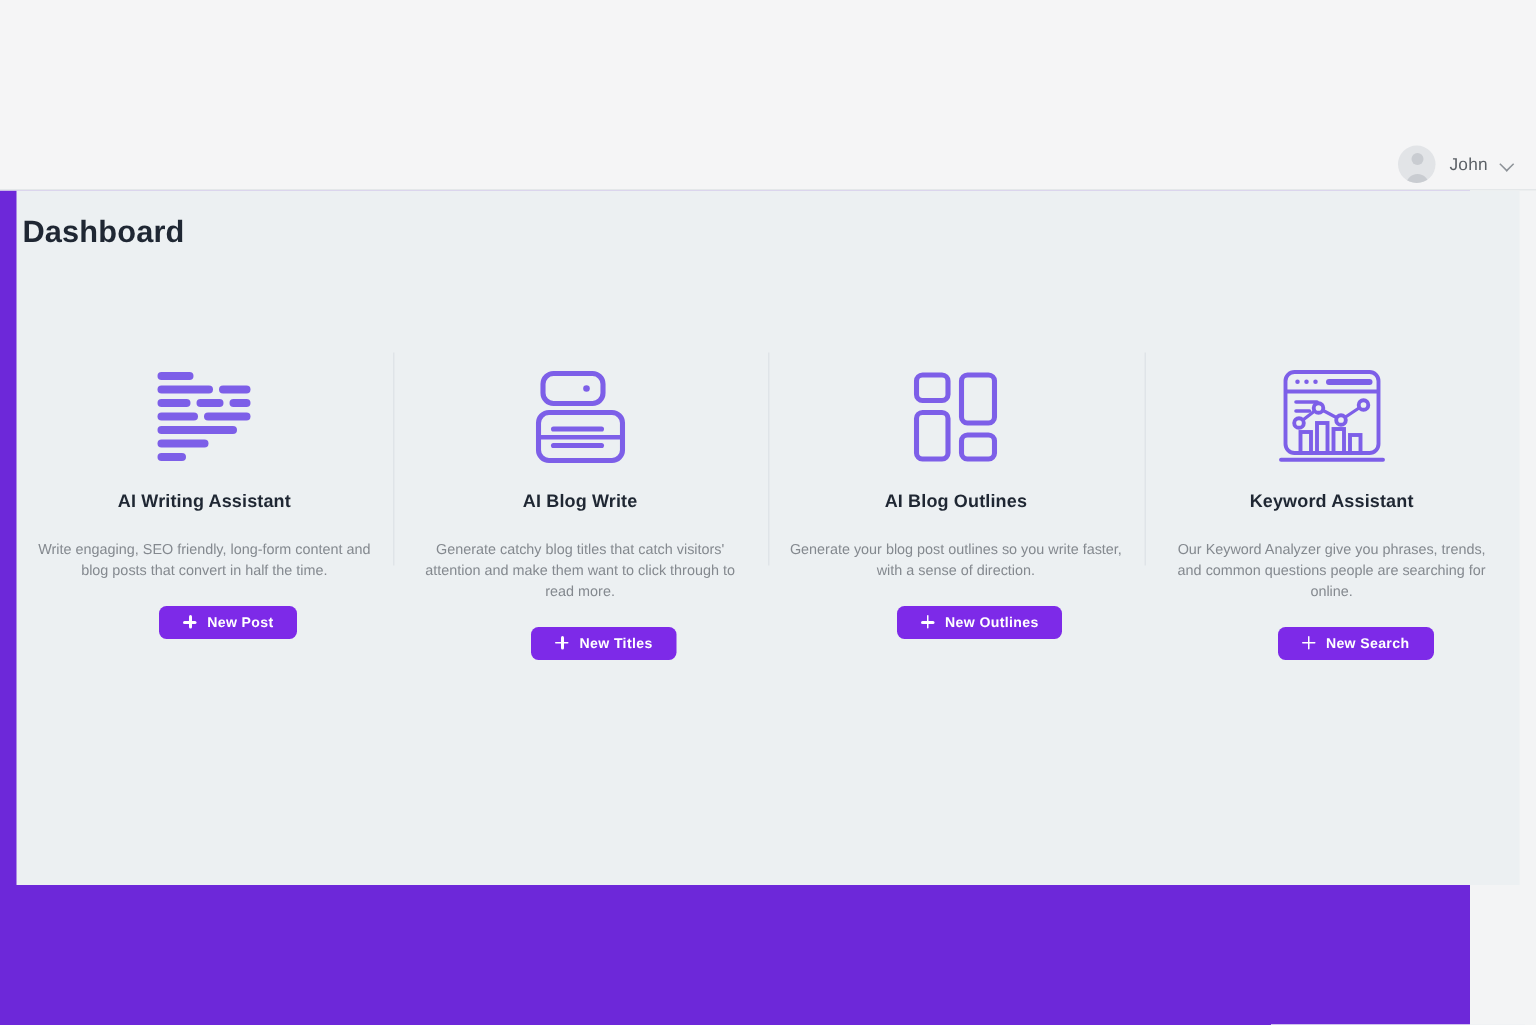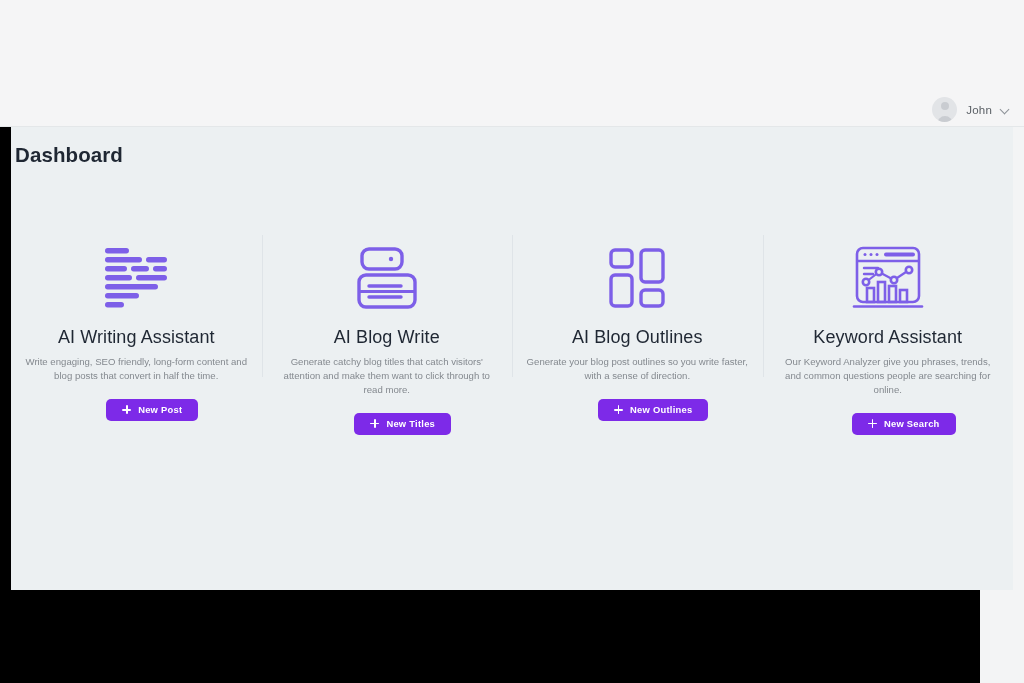--- a/index.html
+++ b/index.html
@@ -14,21 +14,21 @@
   body {
     background: #f3f4f5;
     font-family: "Liberation Sans", sans-serif;
     -webkit-font-smoothing: antialiased;
   }
 
   .screen {
     position: relative;
     width: 980px;
     height: 683px;
-    background: #000000;
+    background: #6d28d9;
   }
 
   
   .topbar {
     position: absolute;
     left: 0;
     top: 0;
     width: 1024px;
     height: 127px;
     background: #f5f5f6;
@@ -147,33 +147,33 @@
   }
 
   .icon-wrap {
     height: 78px;
     display: flex;
     align-items: center;
     justify-content: center;
   }
 
   .card-title {
-    font-size: 18px;
-    font-weight: 400;
+    font-size: 12px;
+    font-weight: 700;
     color: #1f2733;
     margin-top: 10px;
     letter-spacing: .1px;
   }
 
   .card-desc {
     font-size: 9.6px;
     line-height: 1.45;
     color: #84898f;
     text-align: center;
-    margin-top: 7px;
+    margin-top: 19px;
     max-width: 224px;
   }
 
   .btn {
     margin-top: 16px;
     background: #7b2ff2;
     background: #7d2ae8;
     color: #ffffff;
     border: none;
     border-radius: 5px;

